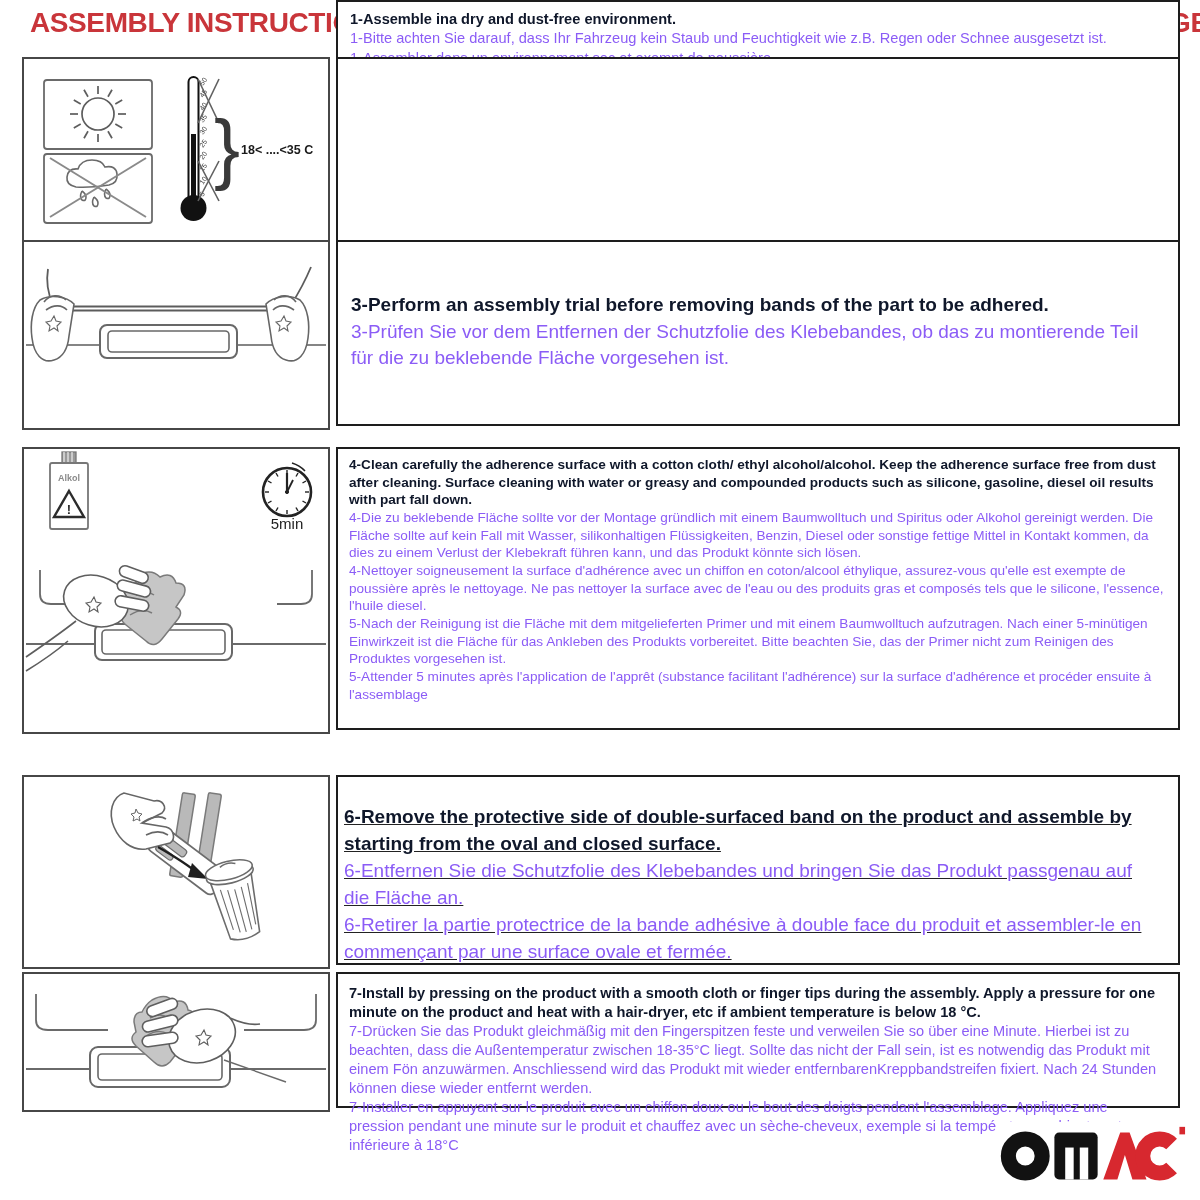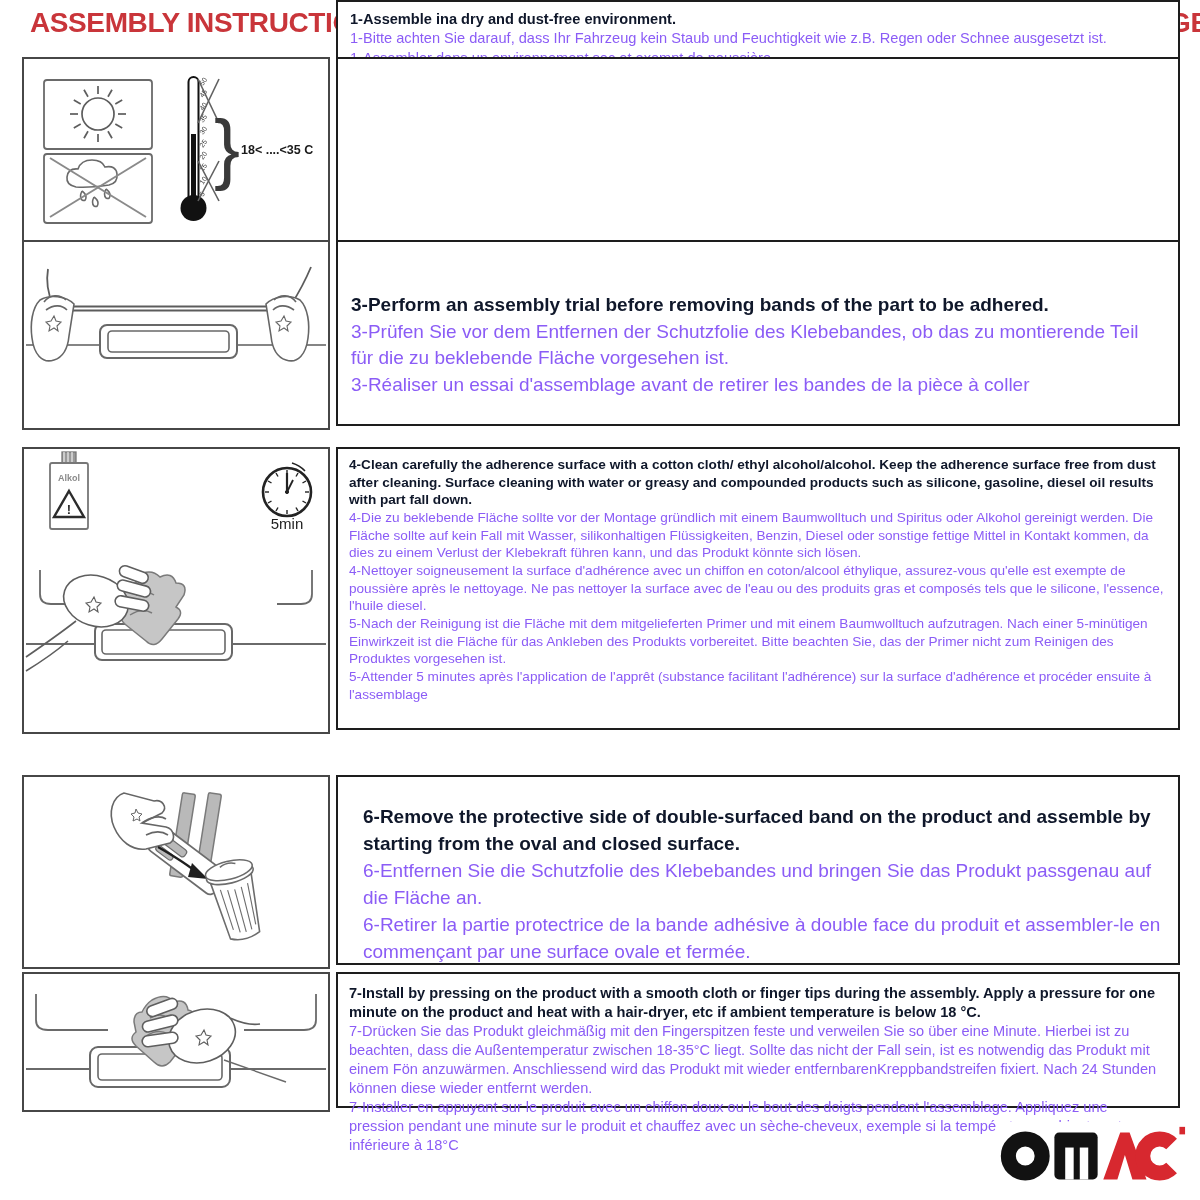--- a/index.html
+++ b/index.html
@@ -18,21 +18,21 @@
   .r3{top:447px;height:283px;}
   .r4{top:775px;height:190px;}
   .r5{top:972px;height:136px;}
   .tx p{margin:0;}
   .b{font-weight:bold;color:#0f172a;}
   .rg{color:#8b5cf6;}
   .gap{margin-top:15px !important;}
   .fs1{font-size:14.6px;line-height:1.32;padding:8px 14px 0 12px;}
   .fs2{font-size:19px;line-height:1.4;padding:50px 16px 0 13px;}
   .fs3{font-size:13.6px;line-height:1.3;padding:7px 12px 0 11px;}
-  .fs4{font-size:19px;line-height:1.42;padding:27px 16px 0 25px;}
+  .fs4{font-size:19px;line-height:1.42;padding:27px 16px 0 6px;text-decoration:underline;}
   .fs5{font-size:14.6px;line-height:1.3;padding:10px 12px 0 11px;}
   .logo{
     position:absolute;left:996px;top:1122px;width:196px;height:68px;background:#fff;
     display:flex;align-items:center;justify-content:flex-end;z-index:9;padding-right:6px;box-sizing:border-box;
   }
   svg text{font-family:"Liberation Sans",sans-serif;}
   .fig{display:block;}
 </style>
 </head>
 <body>
@@ -130,21 +130,20 @@
       <path d="M276,58 C284,66 286,82 284,96 C282,112 274,122 262,118 C252,115 248,104 247,94 L242,62 C250,54 266,52 276,58 Z"></path>
       <path d="M272,60 C266,52 256,52 250,58" fill="none"></path>
       <path d="M270,68 C262,62 254,63 249,68" fill="none"></path>
       <path d="M260,74 l2,5 5,1 -4,4 1,5 -4,-3 -5,3 1,-5 -4,-4 5,-1 z" fill="none" stroke-width="1.1"></path>
     </g>
   </svg>
 </div>
 <div class="box-r r2 tx fs2">
   <p class="b">3-Perform an assembly trial before removing bands of the part to be adhered.</p>
   <p class="rg">3-Prüfen Sie vor dem Entfernen der Schutzfolie des Klebebandes, ob das zu montierende Teil für die zu beklebende Fläche vorgesehen ist.</p>
-  <p class="rg">3-Réaliser un essai d'assemblage avant de retirer les bandes de la pièce à coller</p>
 </div>
 
 <div class="box-l r3">
   <svg class="fig" width="304" height="319" viewBox="0 0 304 319">
     <g>
       <rect x="38" y="3" width="14" height="11" fill="#9a9a9a" stroke="#777" stroke-width="1.3"></rect>
       <line x1="40" y1="3" x2="40" y2="14" stroke="#fff" stroke-width="1"></line>
       <line x1="44" y1="3" x2="44" y2="14" stroke="#fff" stroke-width="1"></line>
       <line x1="48" y1="3" x2="48" y2="14" stroke="#fff" stroke-width="1"></line>
       <rect x="26" y="14" width="38" height="66" rx="2" fill="#fff" stroke="#777" stroke-width="1.8"></rect>

